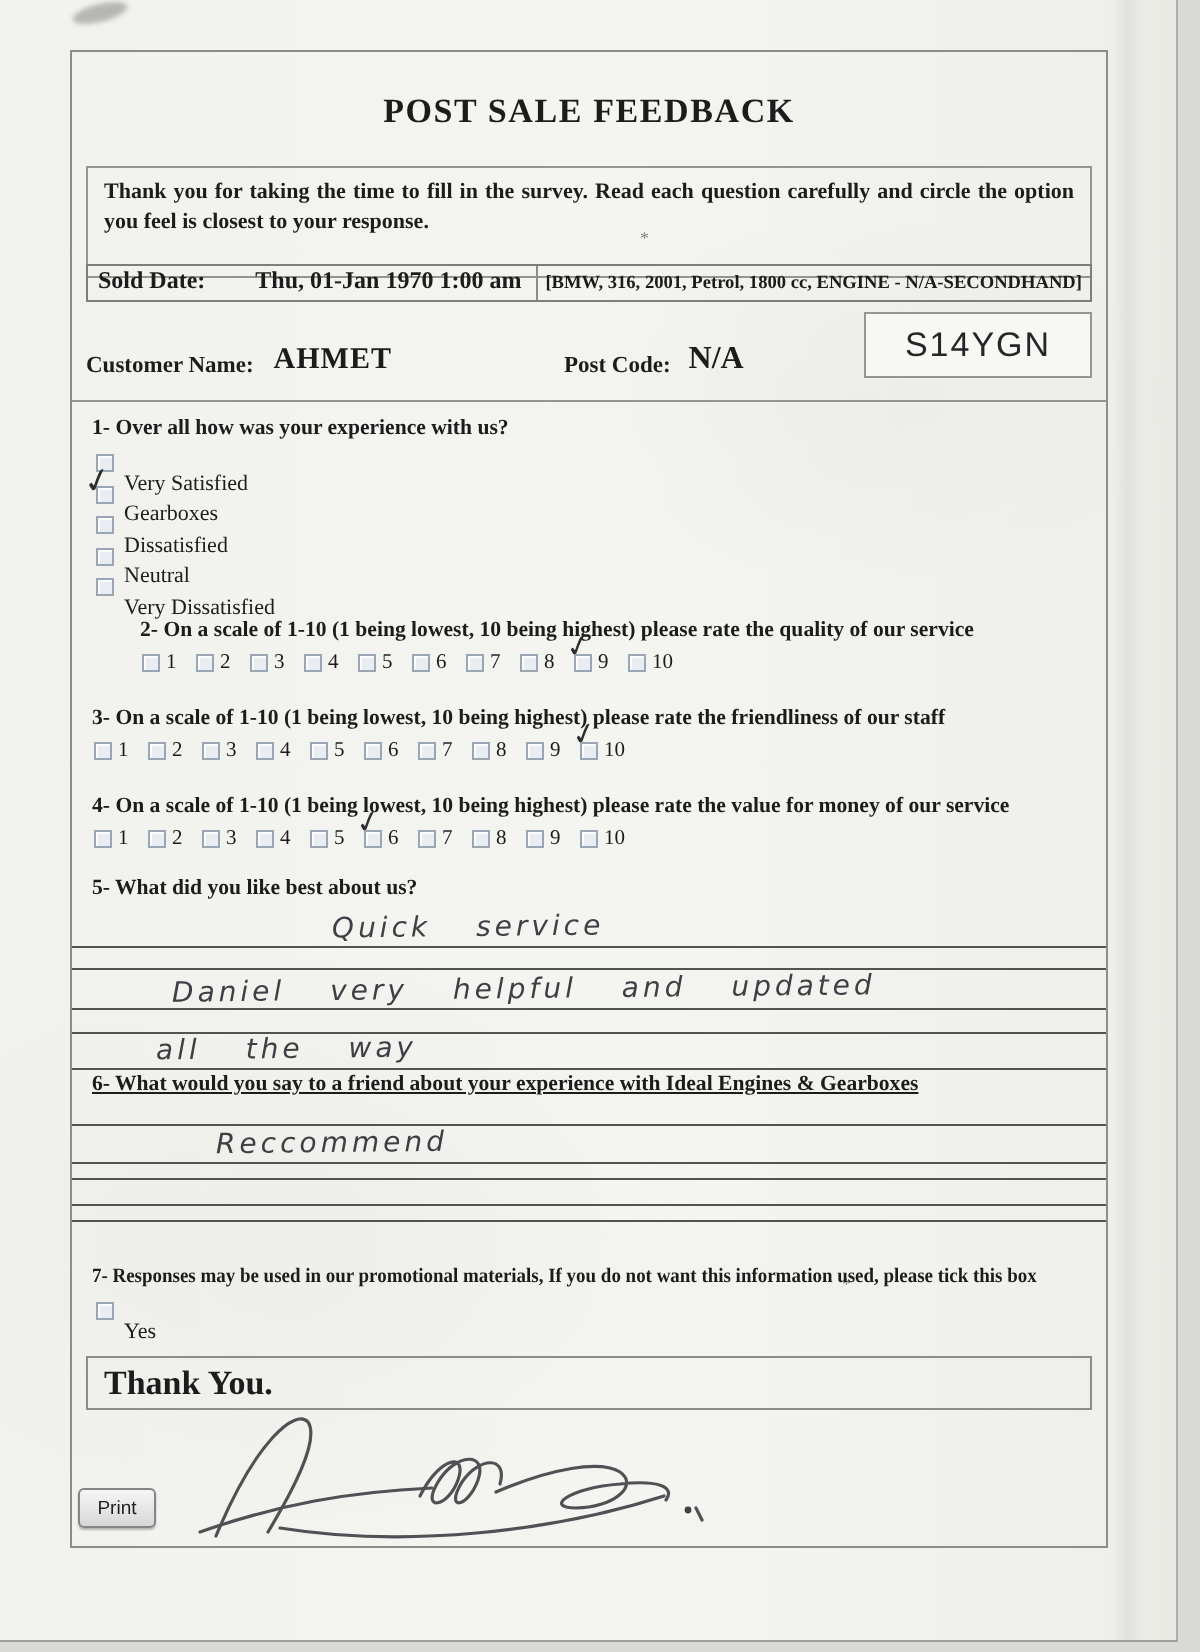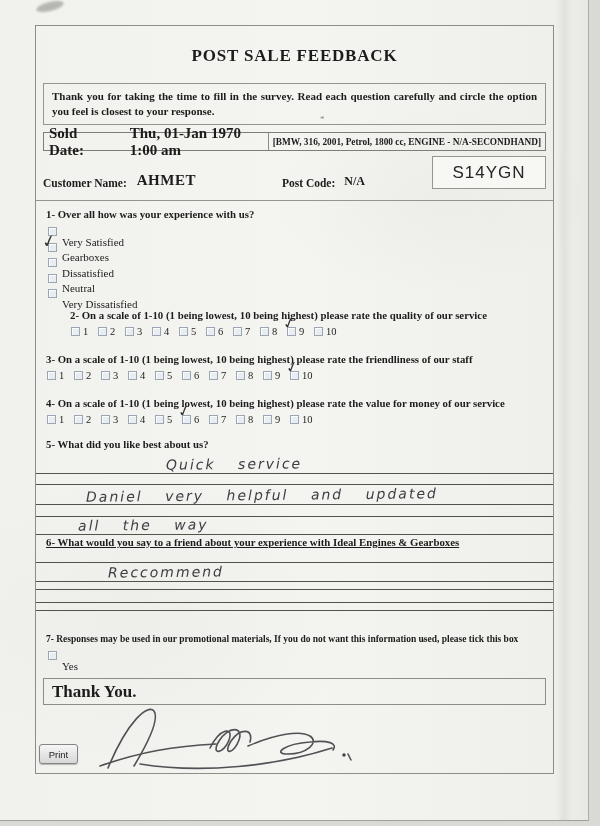--- a/index.html
+++ b/index.html
@@ -13,31 +13,31 @@
       linear-gradient(90deg,#f1f1ee 0%,#f4f4f1 52%,#efefeb 94%,#e9e9e4 100%);}
   .crease{position:absolute;left:556px;top:0;width:16px;height:100%;
     background:linear-gradient(90deg,transparent,rgba(0,0,0,0.05),transparent);}
   .smudge{position:absolute;left:36px;top:2px;width:28px;height:9px;background:#6f6f6c;
     opacity:.45;border-radius:50%;transform:rotate(-14deg);filter:blur(1.2px);}
   .speck{position:absolute;font-size:9px;color:#55555a;opacity:.7;}
 
   .form{position:absolute;left:35px;top:25px;width:517px;height:747px;border:1px solid #8d8d87;}
   .form-title{position:absolute;top:20px;left:0;right:0;text-align:center;
     font-size:17px;font-weight:bold;letter-spacing:.8px;}
-  .intro{position:absolute;top:57px;left:7px;right:7px;height:42px;border:1px solid #95958d;
+  .intro{position:absolute;top:57px;left:7px;right:7px;height:56px;border:1px solid #95958d;
     box-sizing:border-box;padding:5px 8px 0;font-weight:bold;font-size:11px;line-height:15px;text-align:justify;}
   .sold-bar{position:absolute;top:106px;left:7px;right:7px;height:19px;border:1px solid #7e7e77;
     box-sizing:border-box;display:flex;align-items:stretch;font-weight:bold;}
-  .sold-left{flex:1;font-size:15px;padding-left:5px;display:flex;align-items:center;gap:25px;}
+  .sold-left{flex:1;font-size:12px;padding-left:5px;display:flex;gap:25px;}
   .sold-right{border-left:1px solid #8d8d86;font-size:9.3px;display:flex;align-items:center;padding:0 4px;white-space:nowrap;}
   .cust-row{position:absolute;top:129px;left:7px;right:7px;height:34px;display:flex;align-items:flex-end;}
   .cust-label,.post-label{font-weight:bold;font-size:11.5px;}
   .cust-name{font-weight:bold;font-size:15px;margin-left:10px;letter-spacing:.5px;}
   .post-label{margin-left:86px;}
-  .post-val{font-weight:bold;font-size:12px;margin-left:9px;}
+  .post-val{font-weight:bold;font-size:16px;margin-left:9px;}
   .plate{margin-left:auto;width:112px;height:31px;border:1px solid #96968e;background:#f7f7f4;
     display:flex;align-items:center;justify-content:center;
     font-family:"Liberation Sans",sans-serif;font-size:17px;color:#26262a;letter-spacing:1px;}
   .rule{position:absolute;top:174px;left:0;right:0;border-top:1px solid #95958d;}
 
   .q{position:absolute;left:10px;right:10px;}
   .q-title{font-weight:bold;font-size:10.8px;}
   #q1{top:182px;} #q2{top:283px;margin-left:24px;} #q3{top:327px;} #q4{top:371px;}
   #q5{top:412px;} #q6{top:510px;text-decoration:underline;} #q7{top:607px;}
   .opts{margin-top:4px;}

